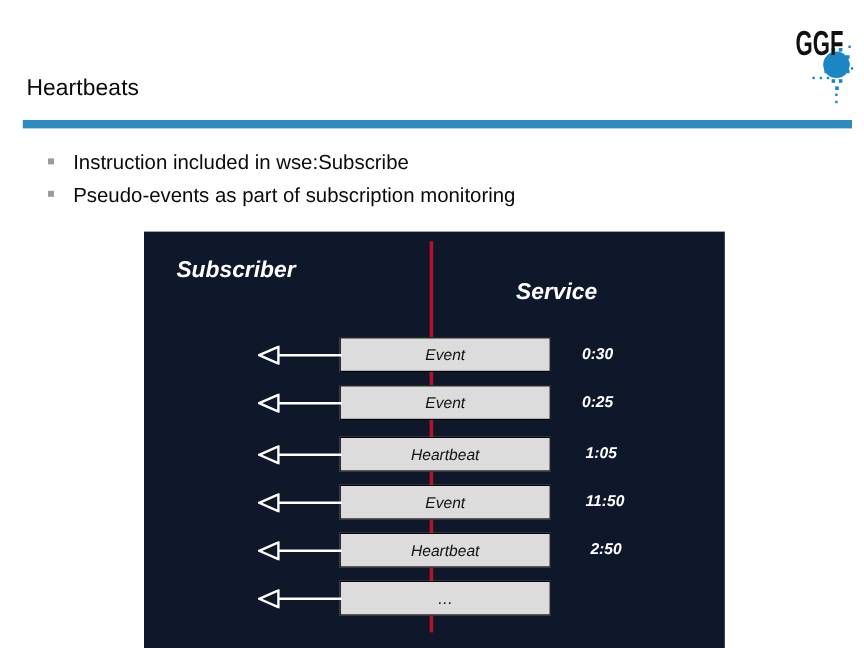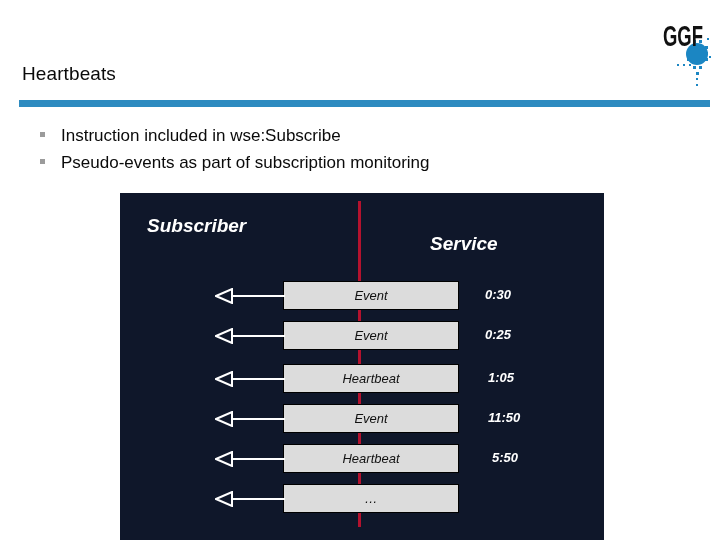--- a/index.html
+++ b/index.html
@@ -254,21 +254,21 @@
   </div>
 
   <div class="msg-row" style="top:251px">
     <div class="msg-arrow">
       <svg viewBox="0 0 70 16" width="70" height="16">
         <polygon points="1,8 17,1 17,15" fill="none" stroke="#ffffff" stroke-width="2"></polygon>
         <line x1="17" y1="8" x2="70" y2="8" stroke="#ffffff" stroke-width="2"></line>
       </svg>
     </div>
     <div class="msg-box">Heartbeat</div>
-    <div class="msg-time" style="left:372px">5:50</div>
+    <div class="msg-time" style="left:372px">2:50</div>
   </div>
 
   <div class="msg-row" style="top:291px">
     <div class="msg-arrow">
       <svg viewBox="0 0 70 16" width="70" height="16">
         <polygon points="1,8 17,1 17,15" fill="none" stroke="#ffffff" stroke-width="2"></polygon>
         <line x1="17" y1="8" x2="70" y2="8" stroke="#ffffff" stroke-width="2"></line>
       </svg>
     </div>
     <div class="msg-box">…</div>

